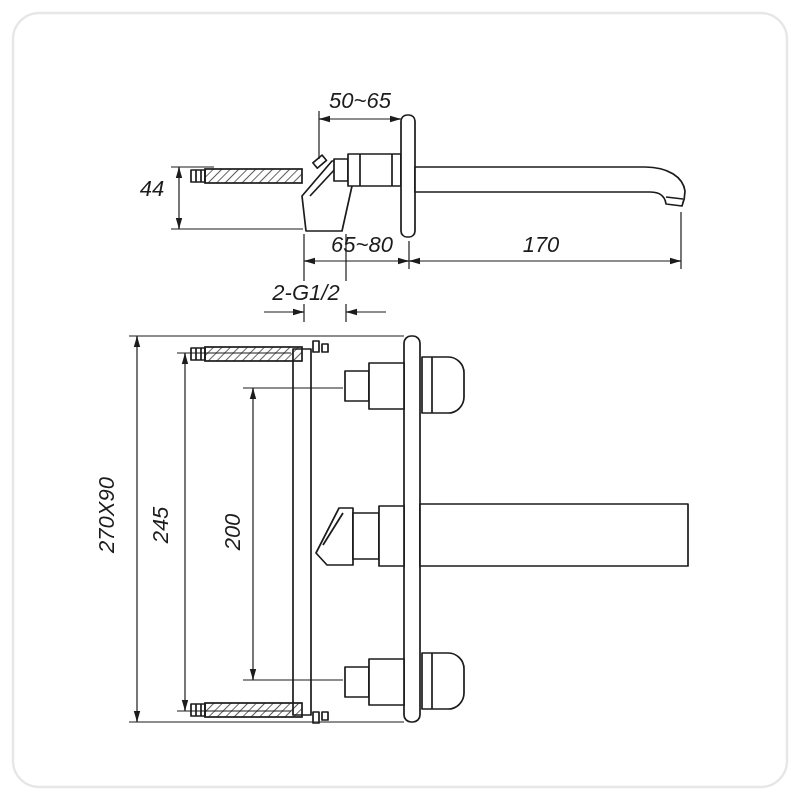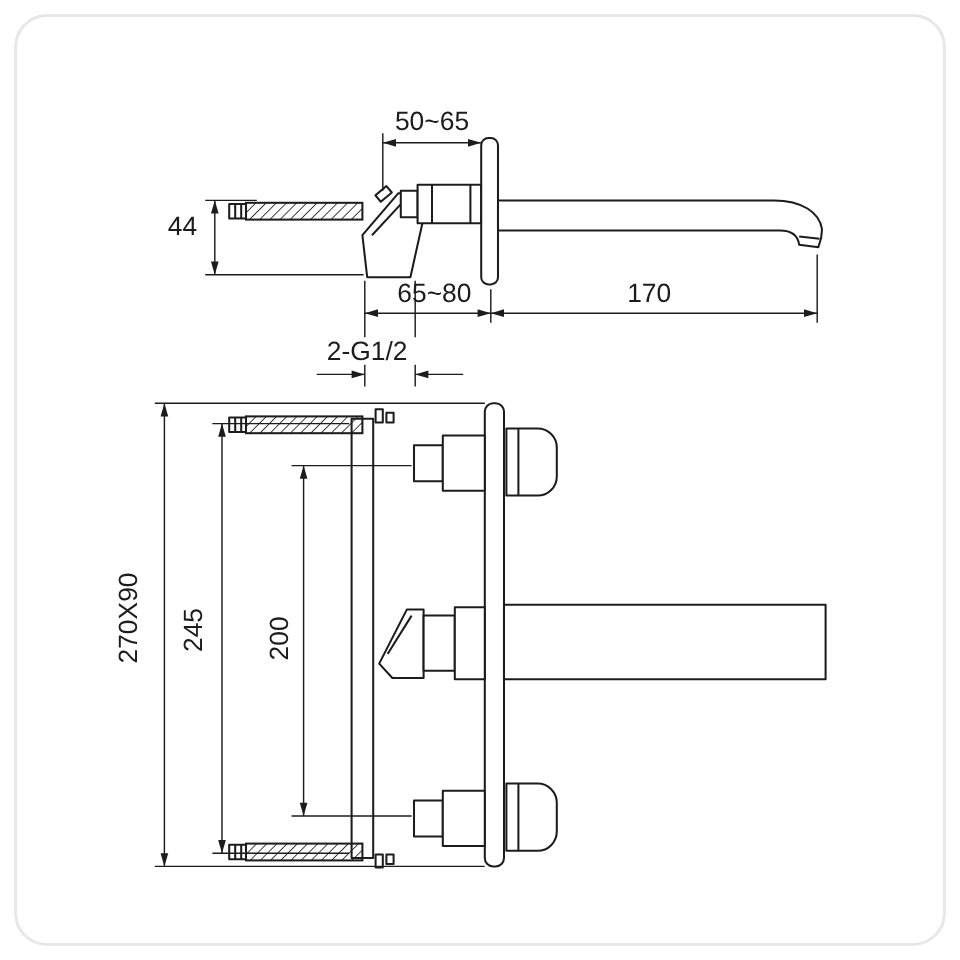--- a/index.html
+++ b/index.html
@@ -1,16 +1,16 @@
 <!DOCTYPE html>
 <html><head>
 <meta charset="utf-8">
 <style>
   html,body{margin:0;padding:0;background:#ffffff;}
-  .canvas{position:relative;width:800px;height:800px;background:#ffffff;overflow:hidden;}
+  .canvas{position:relative;width:800px;height:800px;background:#ffffff;overflow:hidden;font-style:italic;}
   svg{display:block;}
   svg text{font-family:"Liberation Sans",sans-serif;font-size:22px;fill:#1c1c1c;}
   .outline{fill:#ffffff;stroke:#1c1c1c;stroke-width:1.7;stroke-linejoin:round;}
   .hatched{fill:url(#hatch);stroke:#1c1c1c;stroke-width:1.7;}
   .thin{stroke:#1c1c1c;stroke-width:1.7;fill:none;}
   .dimline{stroke:#1c1c1c;stroke-width:1.2;fill:none;}
   .frame{fill:none;stroke:#e7e7e7;stroke-width:2.5;}
 </style>
 </head>
 <body>

